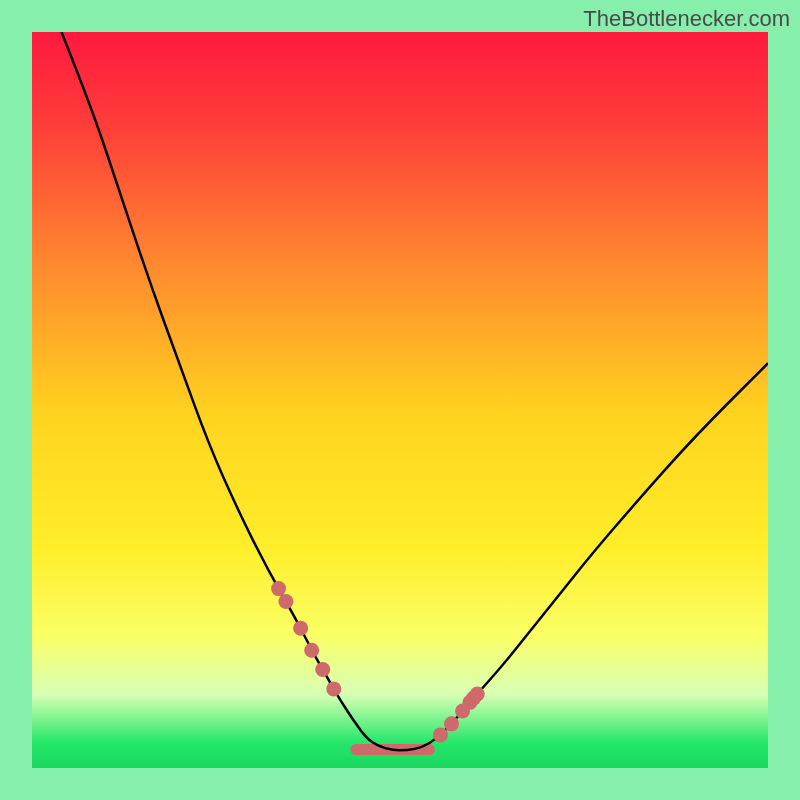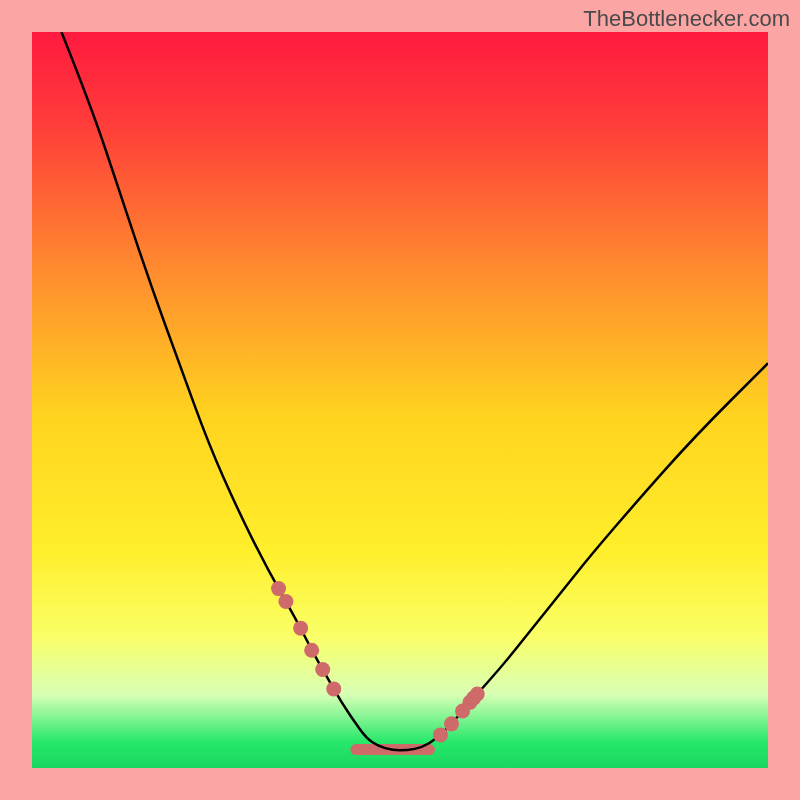--- a/index.html
+++ b/index.html
@@ -1,16 +1,16 @@
 <!DOCTYPE html>
 <html><head>
 <meta charset="utf-8">
 <style>
   html,body{margin:0;padding:0;width:800px;height:800px;overflow:hidden;background:#fff;font-family:Arial,Helvetica,sans-serif}
-  .frame{position:relative;width:800px;height:800px;background:#fca5a5}
+  .frame{position:relative;width:800px;height:800px;background:#86efac}
   .plot{position:absolute;left:32px;top:32px;width:736px;height:736px;overflow:hidden}
   .attrib{position:absolute;top:6px;right:10px;color:#4a4a4a;font-size:22px;letter-spacing:0}
   svg{display:block}
 </style>
 </head>
 <body>
 
 <div class="frame">
   <div class="attrib">TheBottlenecker.com</div>
   <div class="plot">

